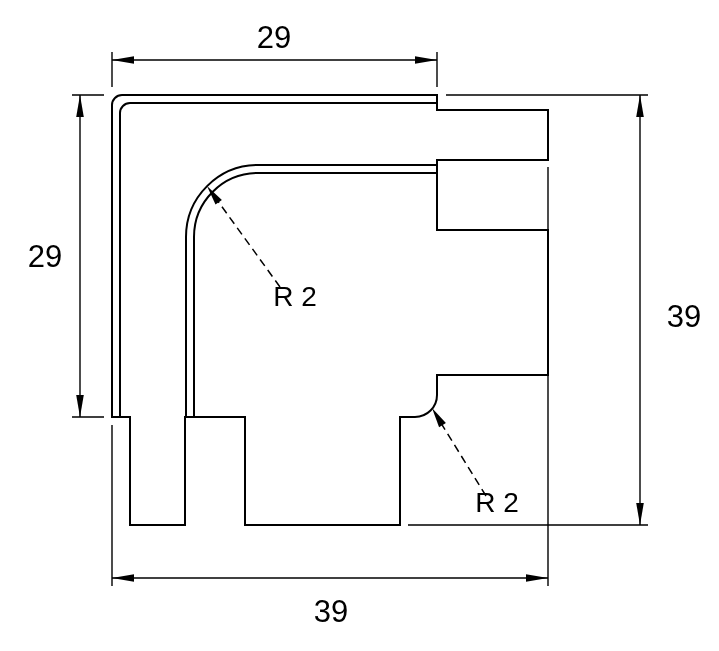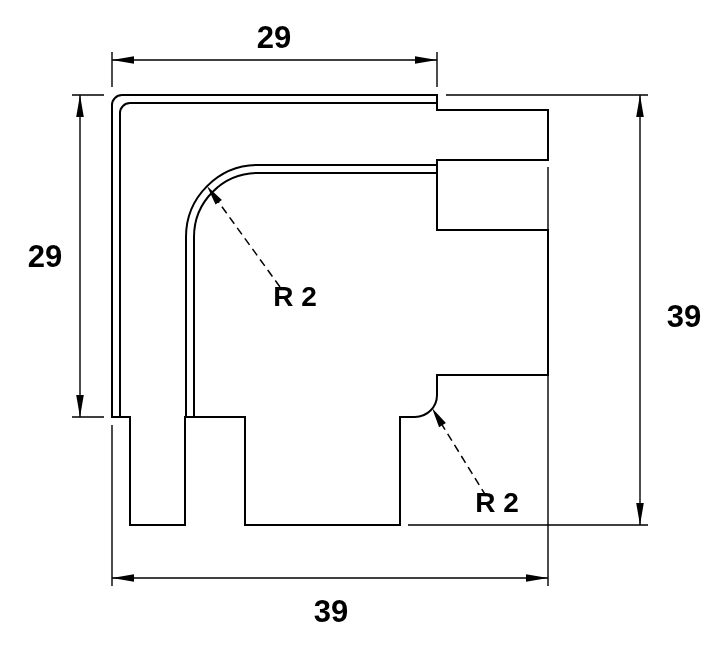--- a/index.html
+++ b/index.html
@@ -4,21 +4,20 @@
 <style>
   * { margin: 0; padding: 0; box-sizing: border-box; }
   html, body { background: #ffffff; }
   body { font-family: "Liberation Sans", sans-serif; }
   .canvas {
     position: relative;
     width: 719px;
     height: 651px;
     background: #ffffff;
     overflow: hidden;
-    font-weight: bold;
   }
   svg { display: block; }
   .part-line {
     fill: none;
     stroke: #000000;
     stroke-width: 2;
     stroke-linejoin: miter;
     stroke-linecap: butt;
   }
   .dim-line {

